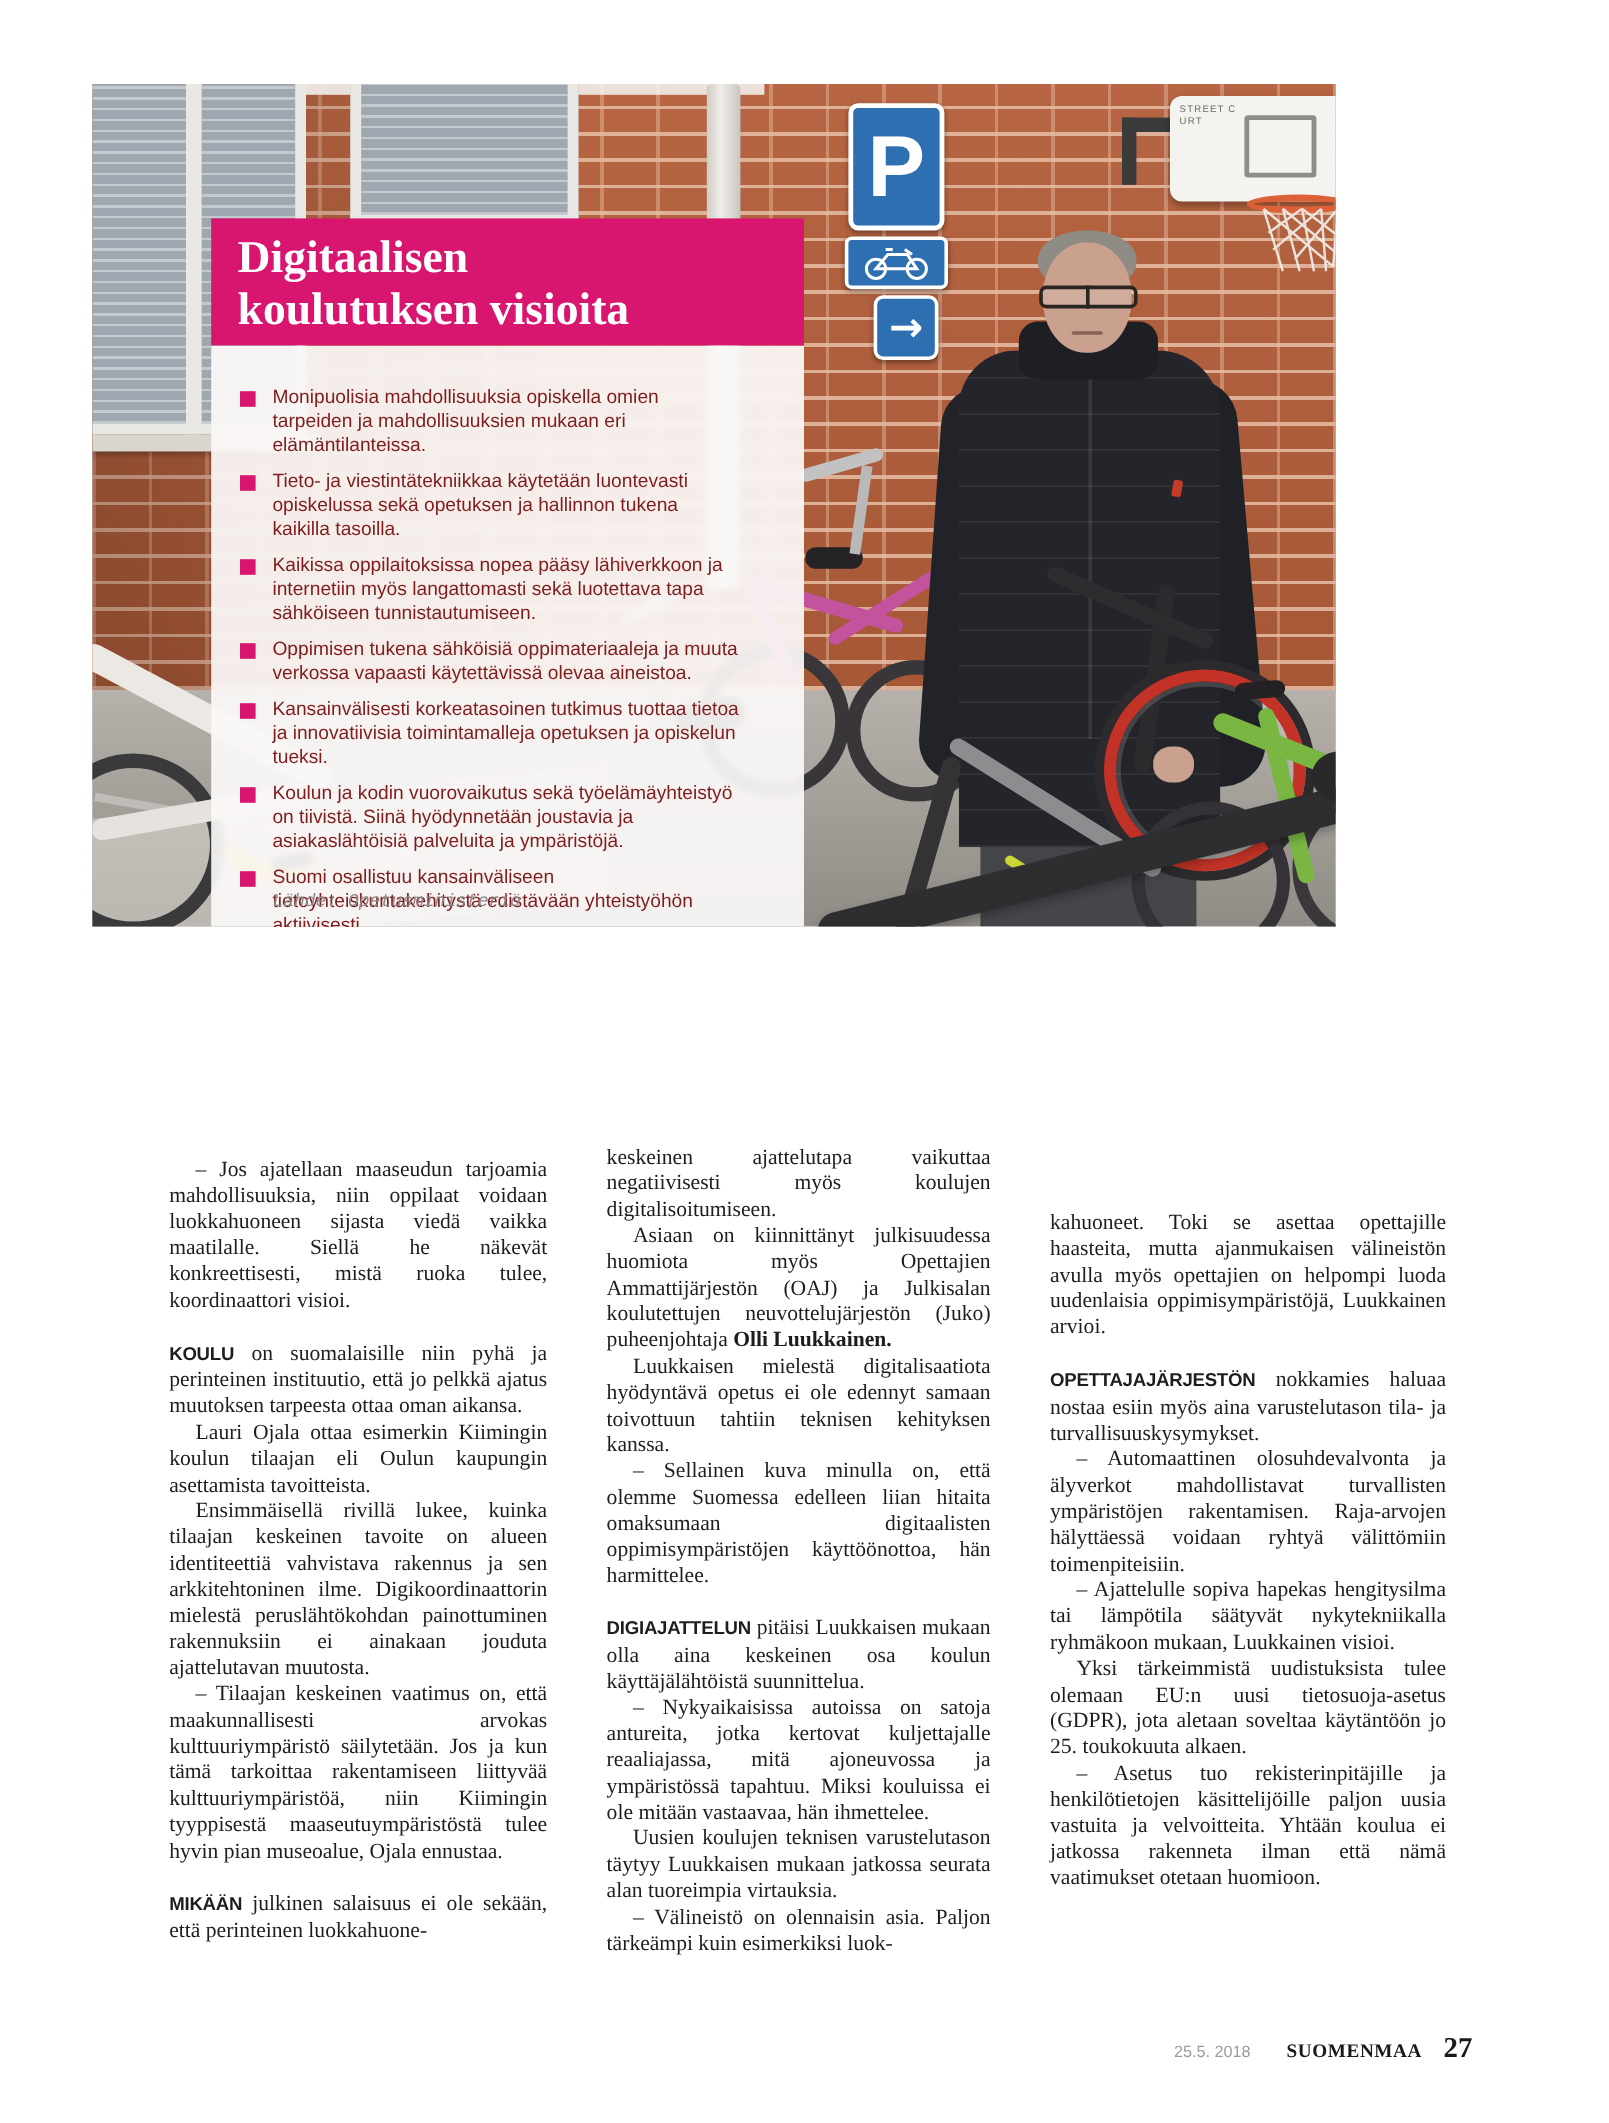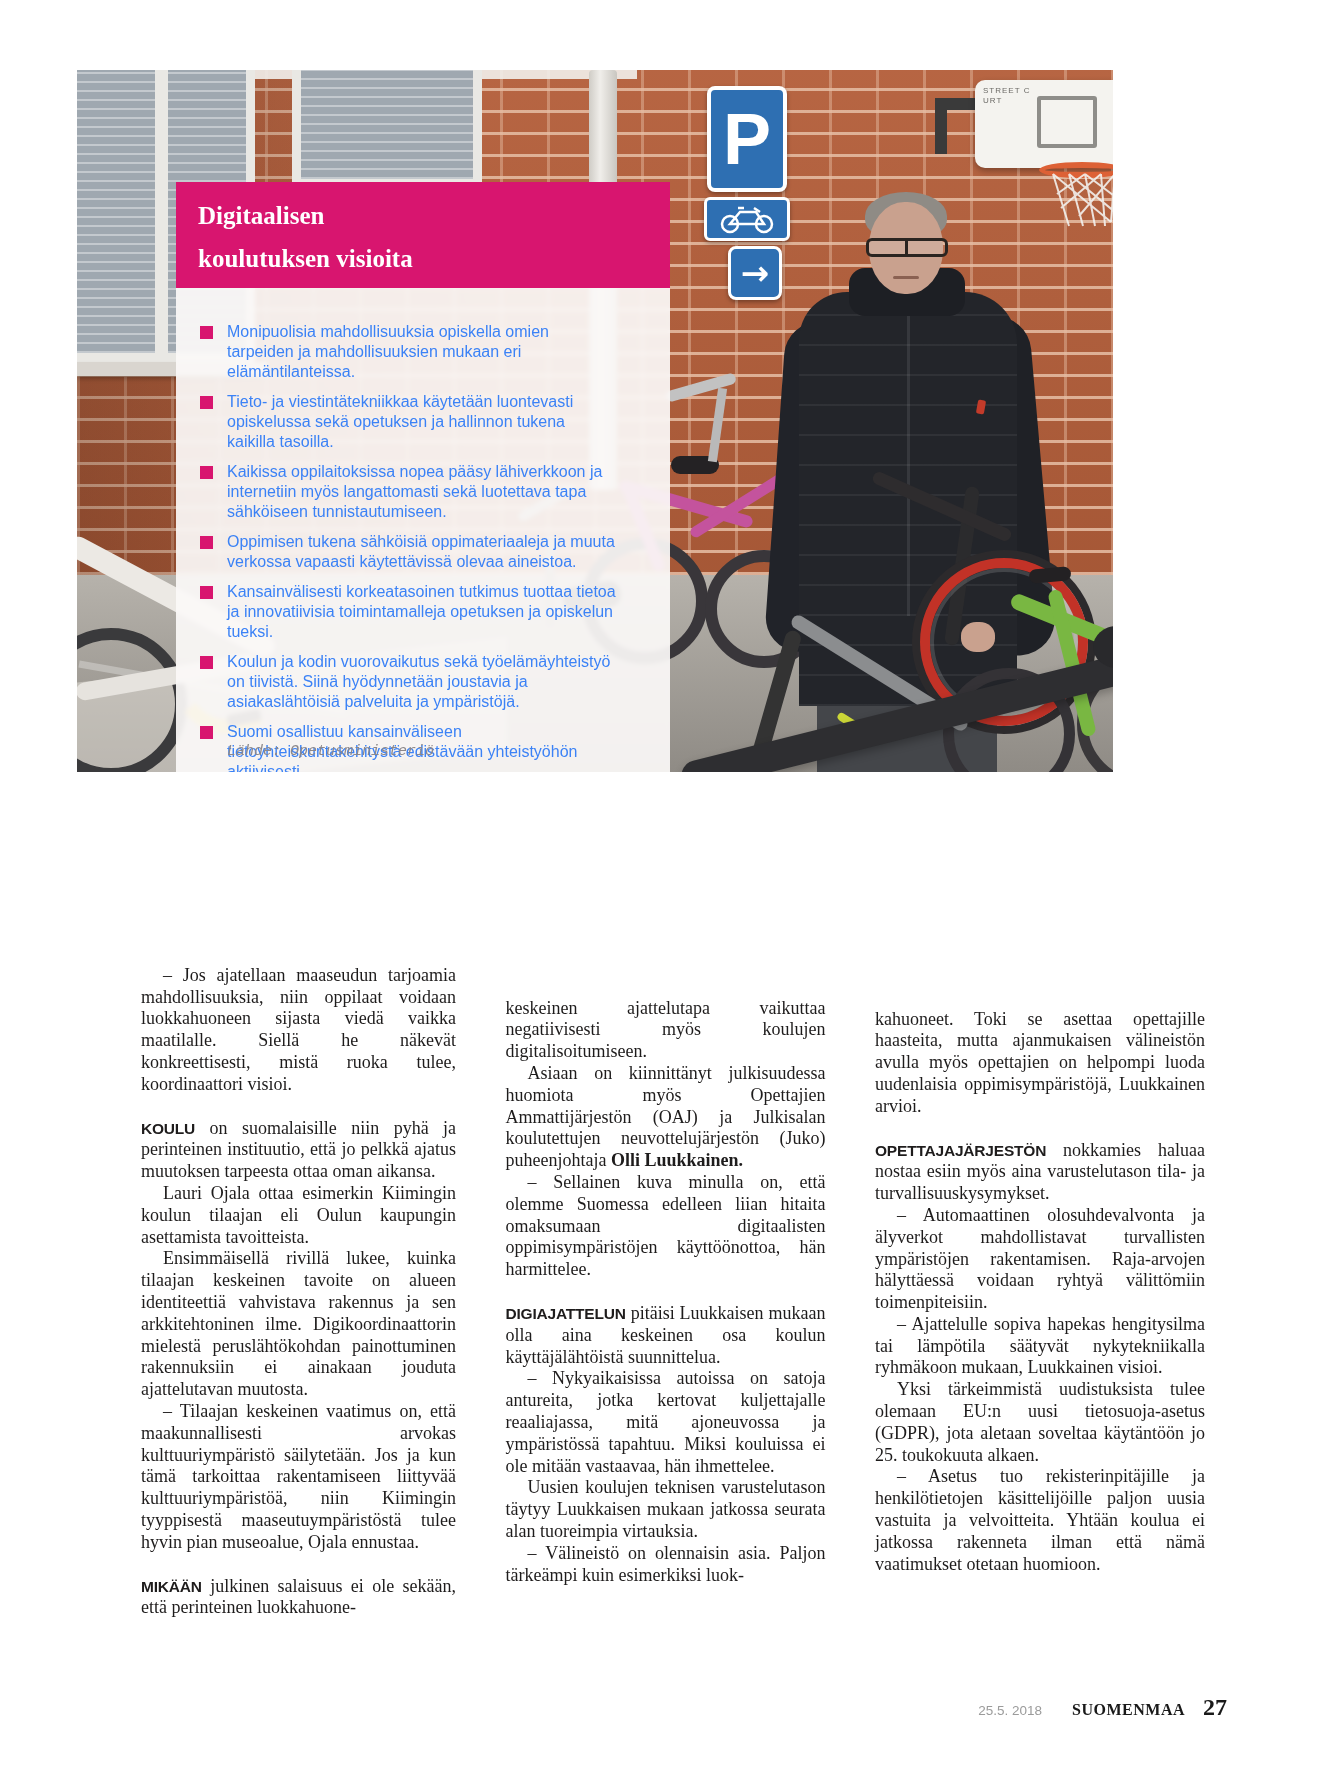--- a/index.html
+++ b/index.html
@@ -97,27 +97,27 @@
   .pedal{left:150px;top:642px;width:34px;height:12px;background:#2c2a2c;border-radius:4px;transform:rotate(-12deg);}
   .graybike-tube{left:700px;top:596px;width:205px;height:14px;background:#8b8d8f;border-radius:7px;transform:rotate(32deg);}
   .graybike-accent{left:758px;top:652px;width:42px;height:8px;background:#cbd637;border-radius:4px;transform:rotate(32deg);}
   .graybike-fork{left:688px;top:558px;width:16px;height:160px;background:#333333;border-radius:8px;transform:rotate(16deg);}
   .swoosh{left:598px;top:636px;width:478px;height:30px;background:#2e2e31;border-radius:16px;transform:rotate(-14deg);box-shadow:0 4px 8px rgba(0,0,0,.25);}
   .swoosh-knob{left:1016px;top:556px;width:48px;height:42px;background:#29292c;border-radius:50%;}
 
   
   .infobox{left:99px;top:112px;width:494px;height:590px;z-index:30;}
   .infobox-title{position:absolute;left:0;top:0;width:494px;height:106px;background:var(--accent-pink,#d8156f);color:#ffffff;
-    font-family:"Liberation Serif","DejaVu Serif",serif;font-weight:bold;font-size:25px;line-height:43px;padding:12px 4px 0 22px;}
+    font-family:"Liberation Serif","DejaVu Serif",serif;font-weight:bold;font-size:38px;line-height:43px;padding:12px 4px 0 22px;}
   .infobox-title span{display:block;}
   .infobox-body{position:absolute;left:0;top:106px;width:494px;height:484px;background:rgba(251,249,248,.93);-webkit-backdrop-filter:blur(2px);backdrop-filter:blur(2px);}
   .bullets{list-style:none;margin:0;padding:34px 54px 0 24px;}
   .bullets li{display:flex;gap:14px;margin-bottom:10px;}
   .bullet-sq{flex:0 0 13px;width:13px;height:13px;margin-top:4px;background:var(--accent-pink,#d8156f);}
-  .bullet-text{font-family:"Liberation Sans","DejaVu Sans",sans-serif;font-size:16px;line-height:20px;color:#3b82f6;}
+  .bullet-text{font-family:"Liberation Sans","DejaVu Sans",sans-serif;font-size:16px;line-height:20px;color:#7f1d1d;}
   .source{position:absolute;left:51px;bottom:12px;font-family:Liberation Mono, monospace;font-style:italic;font-size:15px;color:#8d888b;}
 
   
   .article{position:absolute;left:141px;top:942px;width:1064px;height:700px;display:flex;justify-content:space-between;align-items:center;}
   .col{width:315px;}
   .col:nth-child(2){width:320px;}
   .col:nth-child(3){width:330px;}
   .para{margin:0;font-size:18px;line-height:21.8px;color:#1e1c1c;text-align:justify;}
   .para.indent{text-indent:22px;}
   .para.lead{margin-top:22px;}
@@ -267,20 +267,21 @@
         <p class="para indent"><span class="seg">– Jos ajatellaan maaseudun tarjoamia mahdollisuuksia, niin oppilaat voidaan luokkahuoneen sijasta viedä vaikka maatilalle. Siellä he näkevät konkreettisesti, mistä ruoka tulee, koordinaattori visioi.</span></p>
         <p class="para lead"><span class="seg-lead">KOULU</span><span class="seg"> on suomalaisille niin pyhä ja perinteinen instituutio, että jo pelkkä ajatus muutoksen tarpeesta ottaa oman aikansa.</span></p>
         <p class="para indent"><span class="seg">Lauri Ojala ottaa esimerkin Kiimingin koulun tilaajan eli Oulun kaupungin asettamista tavoitteista.</span></p>
         <p class="para indent"><span class="seg">Ensimmäisellä rivillä lukee, kuinka tilaajan keskeinen tavoite on alueen identiteettiä vahvistava rakennus ja sen arkkitehtoninen ilme. Digikoordinaattorin mielestä peruslähtökohdan painottuminen rakennuksiin ei ainakaan jouduta ajattelutavan muutosta.</span></p>
         <p class="para indent"><span class="seg">– Tilaajan keskeinen vaatimus on, että maakunnallisesti arvokas kulttuuriympäristö säilytetään. Jos ja kun tämä tarkoittaa rakentamiseen liittyvää kulttuuriympäristöä, niin Kiimingin tyyppisestä maaseutuympäristöstä tulee hyvin pian museoalue, Ojala ennustaa.</span></p>
         <p class="para lead"><span class="seg-lead">MIKÄÄN</span><span class="seg"> julkinen salaisuus ei ole sekään, että perinteinen luokkahuone-</span></p>
       </div>
       <div class="col">
         <p class="para flush"><span class="seg">keskeinen ajattelutapa vaikuttaa negatiivisesti myös koulujen digitalisoitumiseen.</span></p>
         <p class="para indent"><span class="seg">Asiaan on kiinnittänyt julkisuudessa huomiota myös Opettajien Ammattijärjestön (OAJ) ja Julkisalan koulutettujen neuvottelujärjestön (Juko) puheenjohtaja </span><span class="seg-bold">Olli Luukkainen.</span></p>
+        <p class="para indent"><span class="seg">Luukkaisen mielestä digitalisaatiota hyödyntävä opetus ei ole edennyt samaan toivottuun tahtiin teknisen kehityksen kanssa.</span></p>
         <p class="para indent"><span class="seg">– Sellainen kuva minulla on, että olemme Suomessa edelleen liian hitaita omaksumaan digitaalisten oppimisympäristöjen käyttöönottoa, hän harmittelee.</span></p>
         <p class="para lead"><span class="seg-lead">DIGIAJATTELUN</span><span class="seg"> pitäisi Luukkaisen mukaan olla aina keskeinen osa koulun käyttäjälähtöistä suunnittelua.</span></p>
         <p class="para indent"><span class="seg">– Nykyaikaisissa autoissa on satoja antureita, jotka kertovat kuljettajalle reaaliajassa, mitä ajoneuvossa ja ympäristössä tapahtuu. Miksi kouluissa ei ole mitään vastaavaa, hän ihmettelee.</span></p>
         <p class="para indent"><span class="seg">Uusien koulujen teknisen varustelutason täytyy Luukkaisen mukaan jatkossa seurata alan tuoreimpia virtauksia.</span></p>
         <p class="para indent"><span class="seg">– Välineistö on olennaisin asia. Paljon tärkeämpi kuin esimerkiksi luok-</span></p>
       </div>
       <div class="col">
         <p class="para flush"><span class="seg">kahuoneet. Toki se asettaa opettajille haasteita, mutta ajanmukaisen välineistön avulla myös opettajien on helpompi luoda uudenlaisia oppimisympäristöjä, Luukkainen arvioi.</span></p>
         <p class="para lead"><span class="seg-lead">OPETTAJAJÄRJESTÖN</span><span class="seg"> nokkamies haluaa nostaa esiin myös aina varustelutason tila- ja turvallisuuskysymykset.</span></p>
         <p class="para indent"><span class="seg">– Automaattinen olosuhdevalvonta ja älyverkot mahdollistavat turvallisten ympäristöjen rakentamisen. Raja-arvojen hälyttäessä voidaan ryhtyä välittömiin toimenpiteisiin.</span></p>

